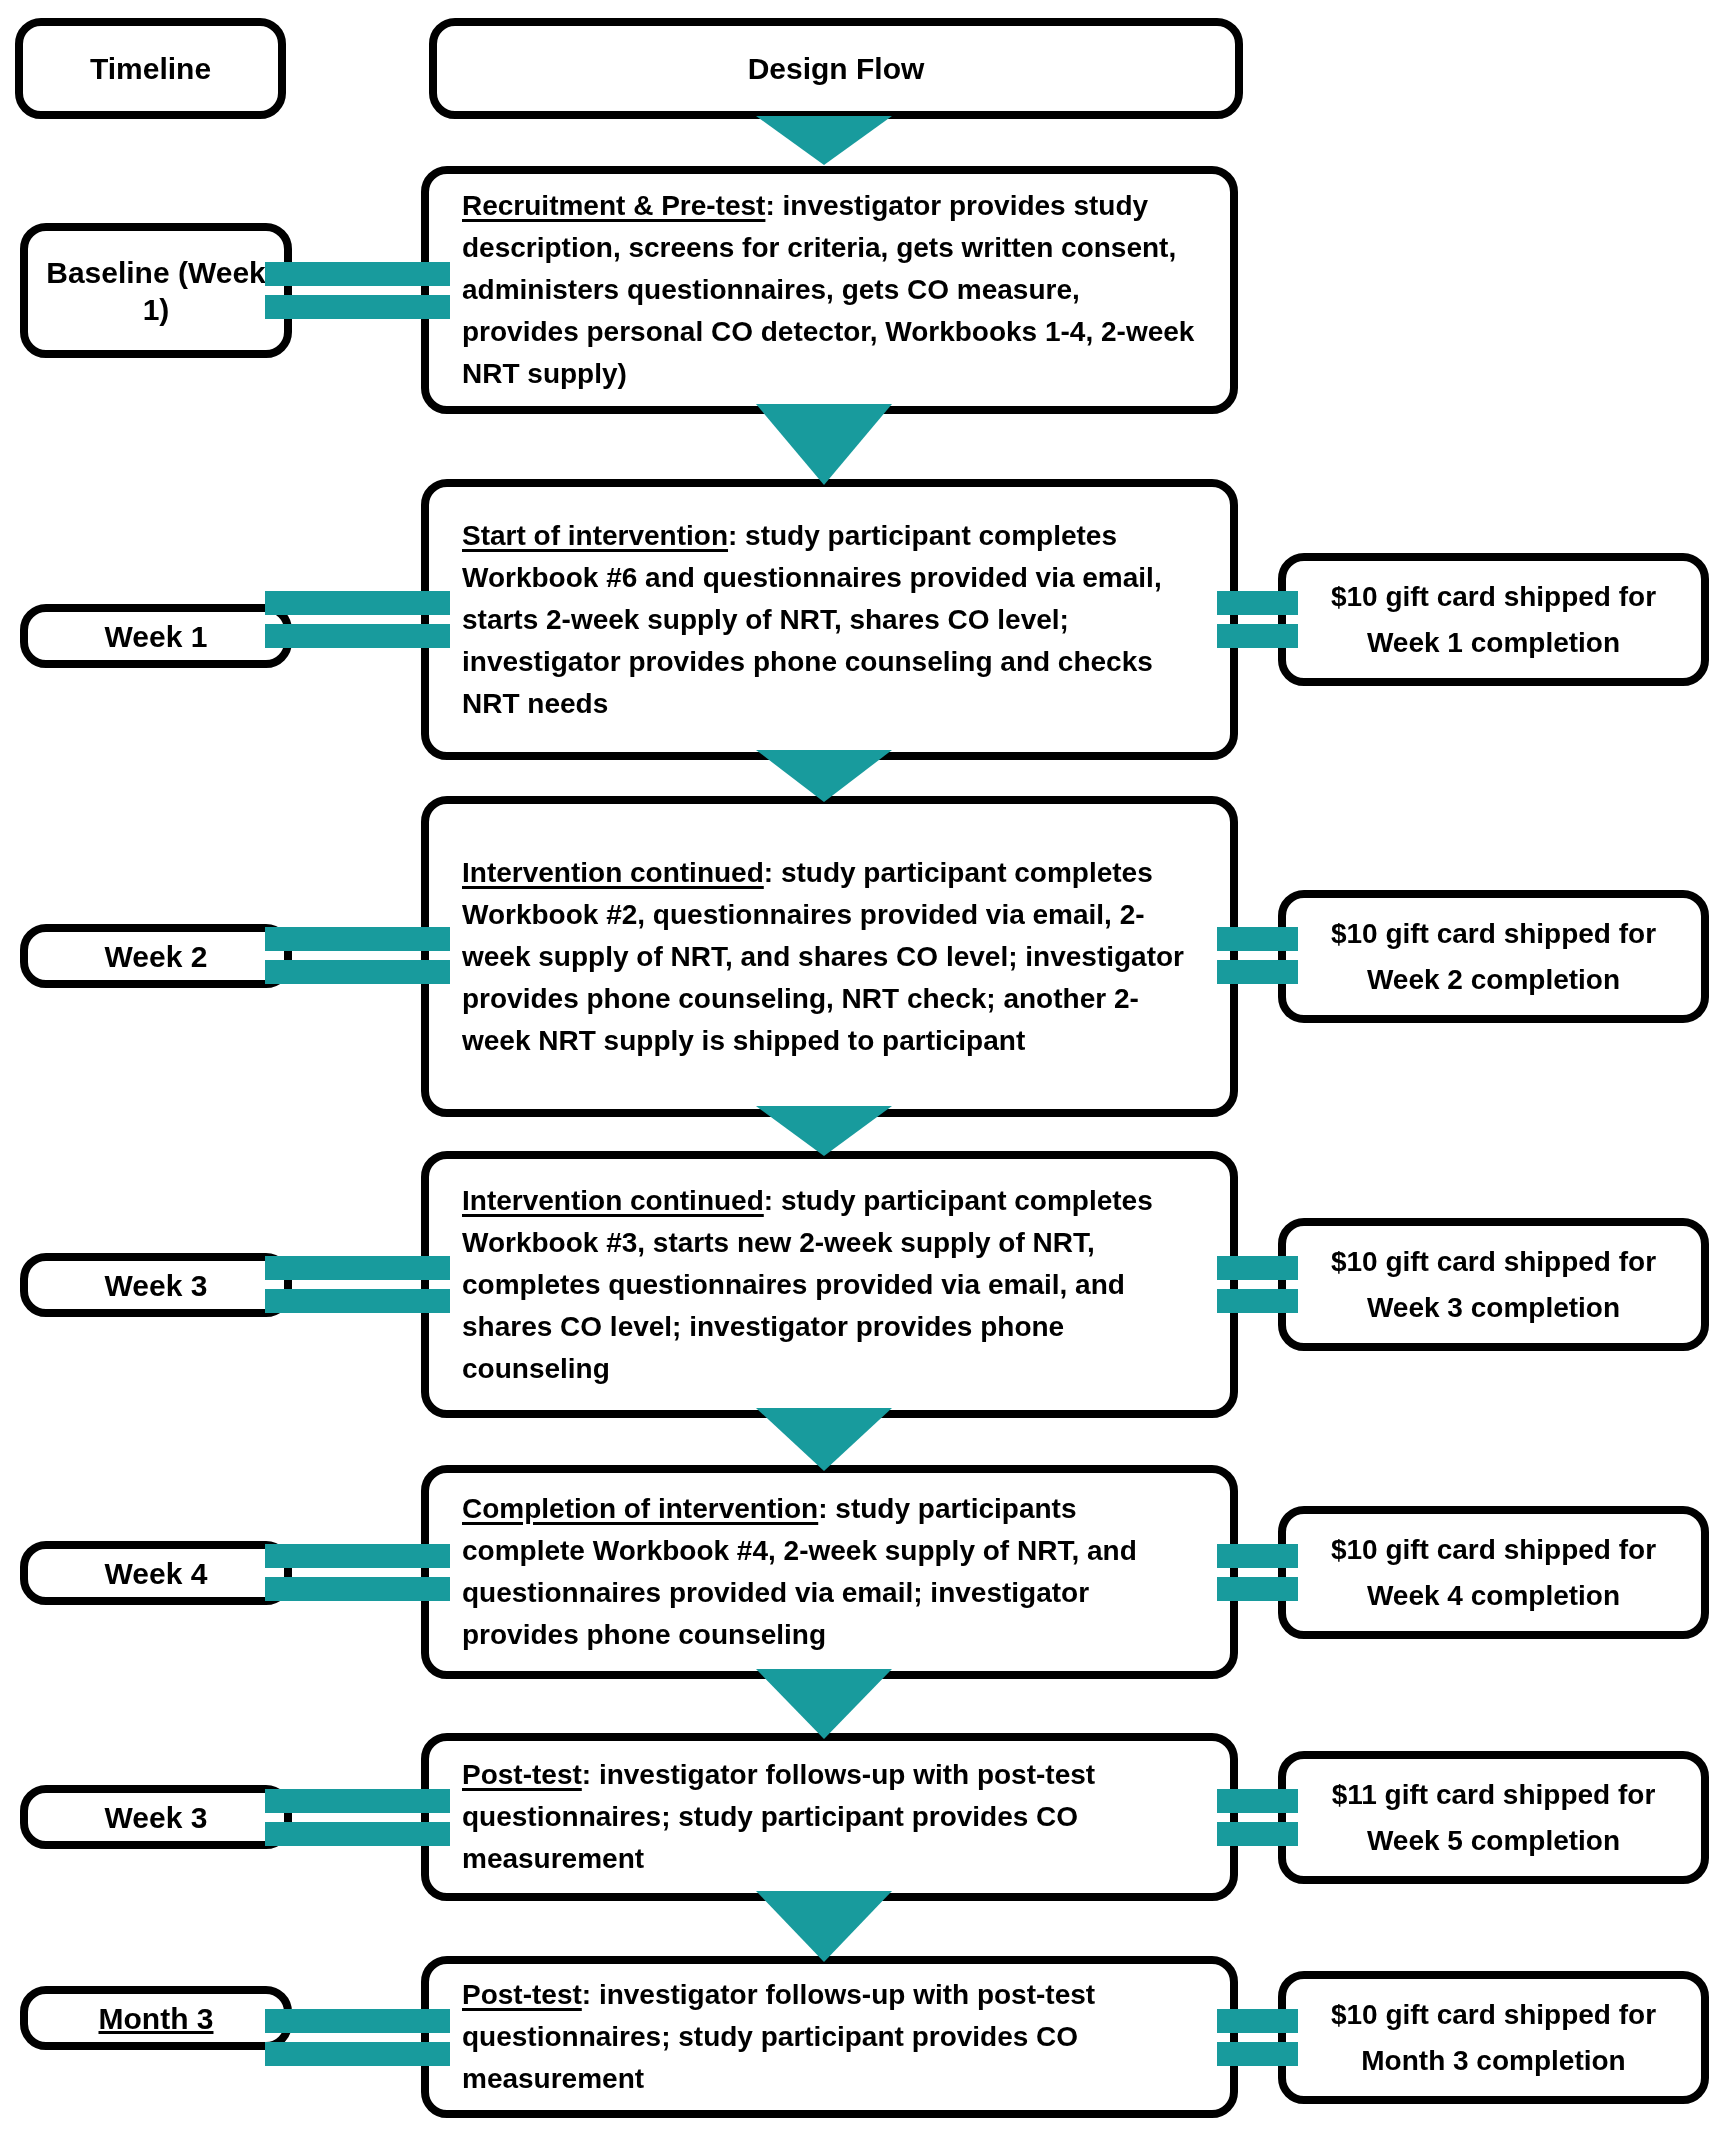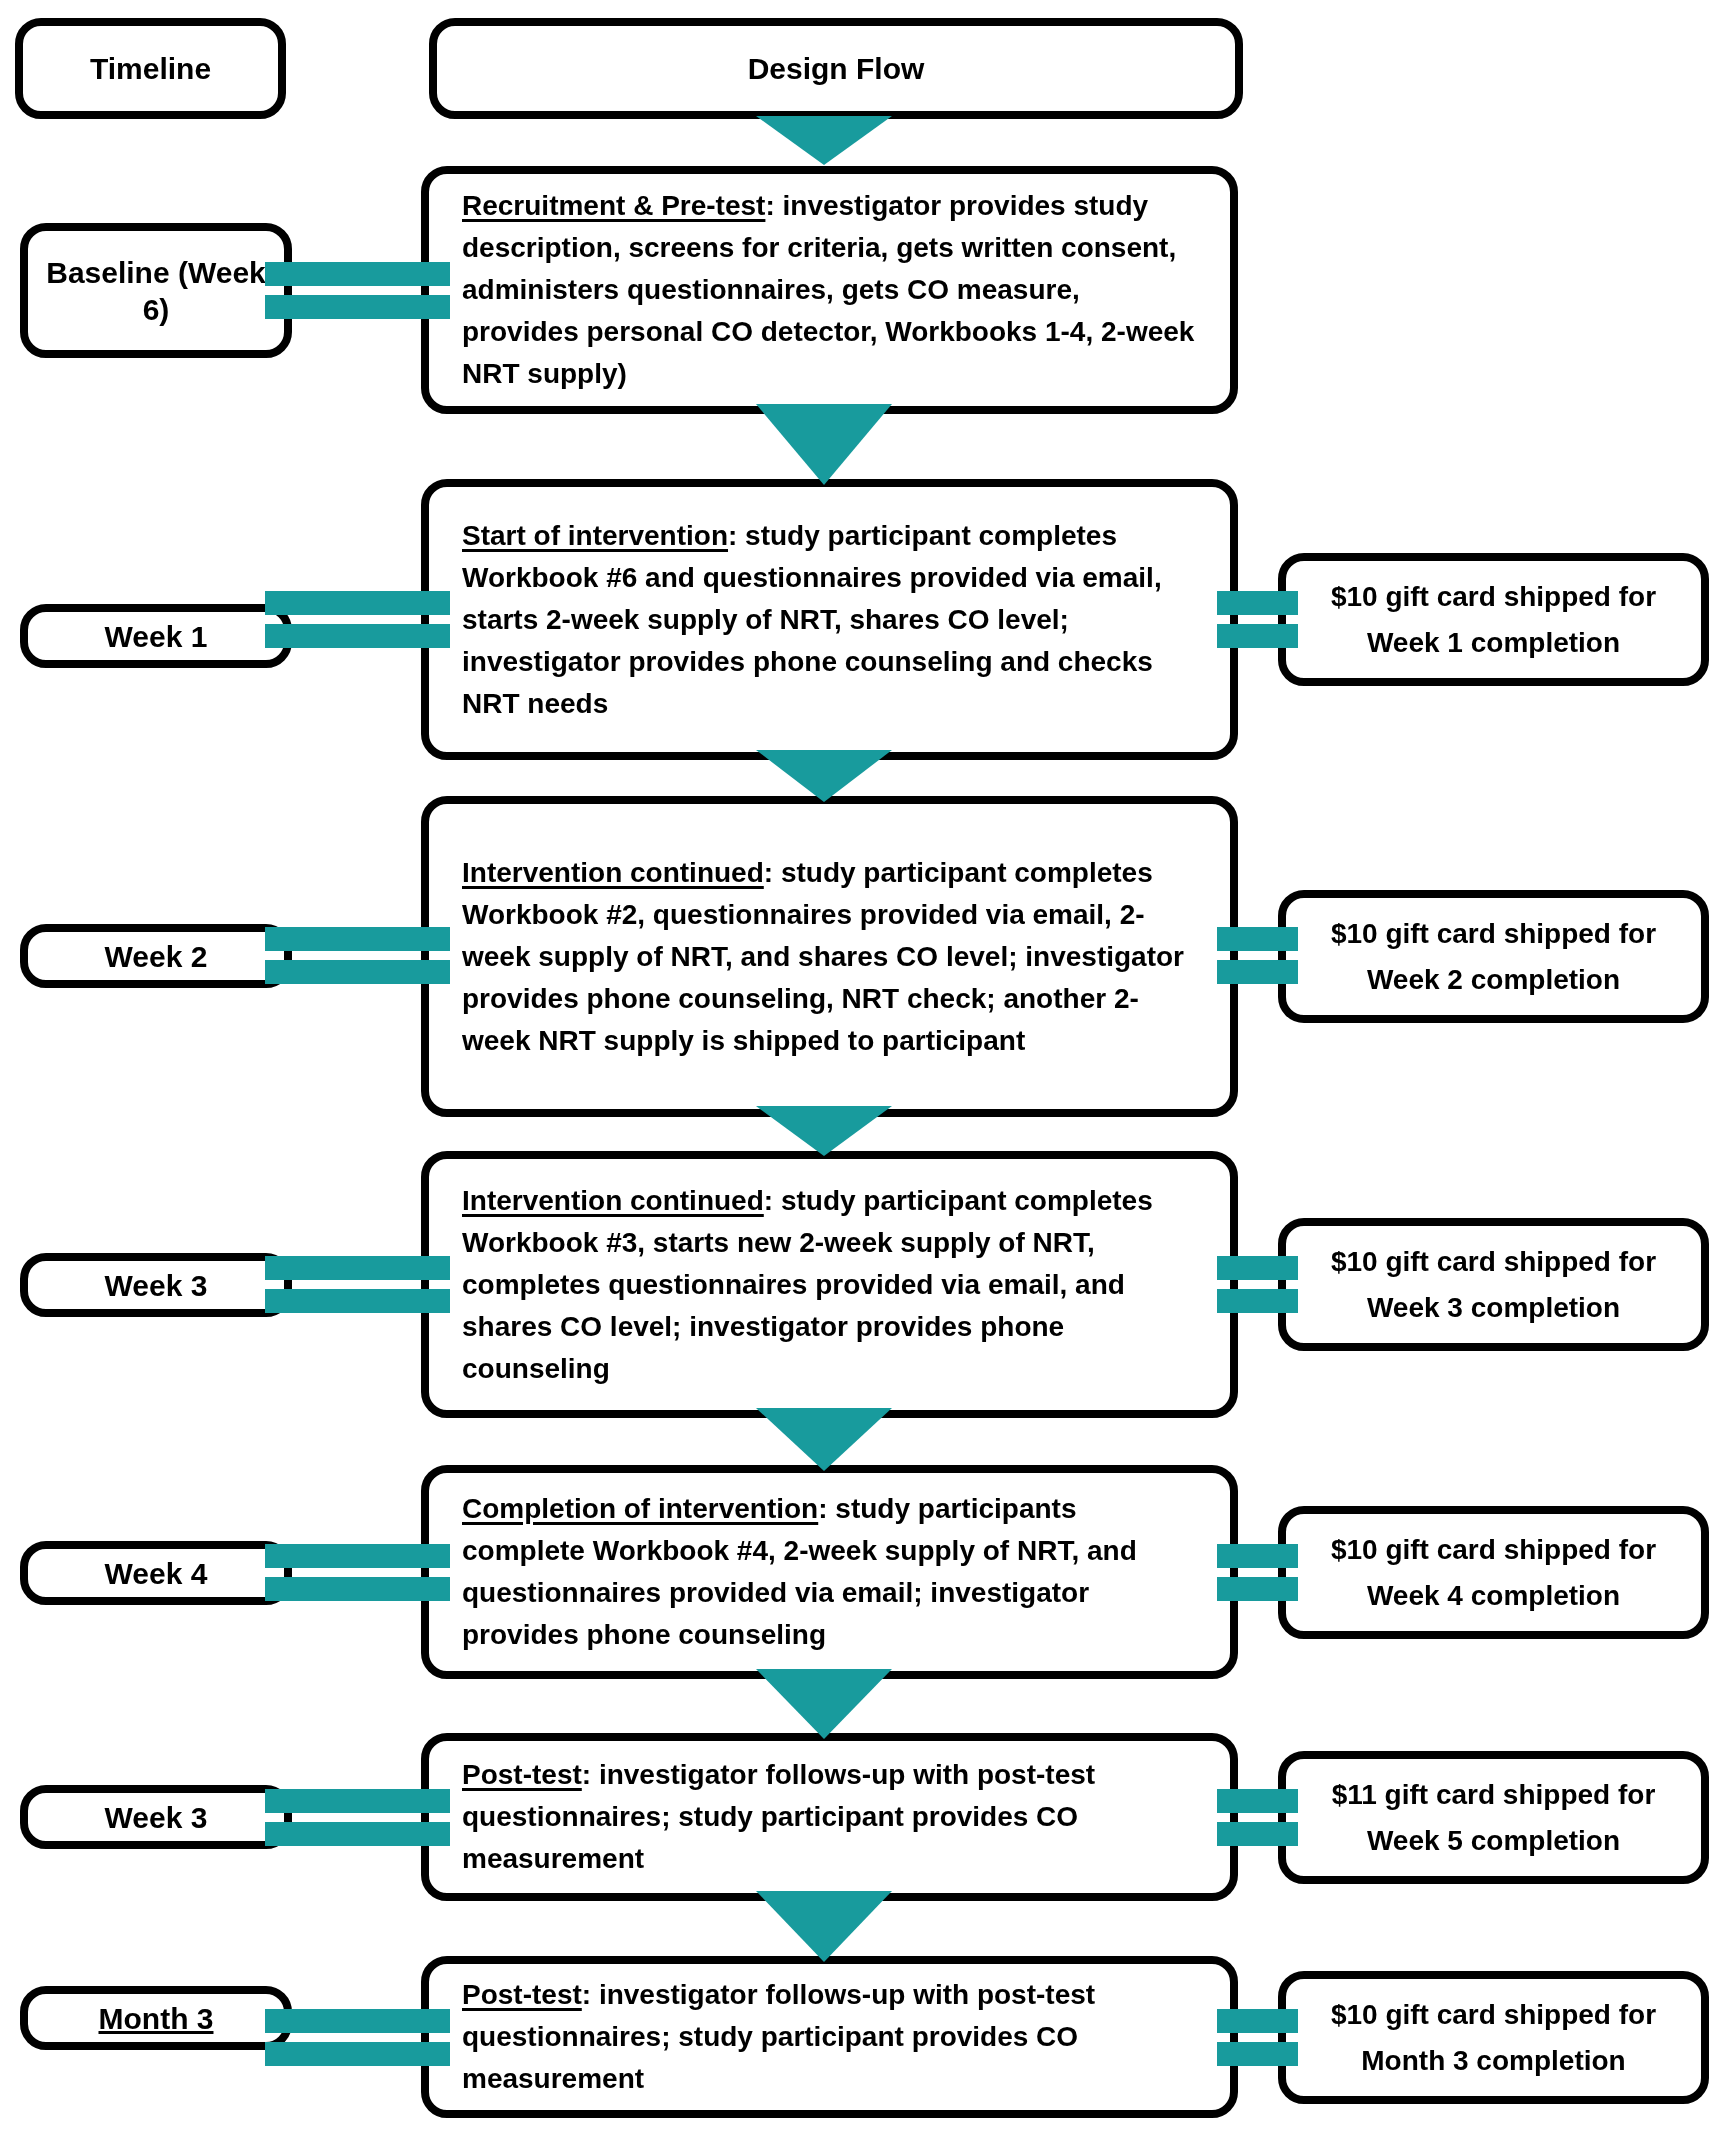--- a/index.html
+++ b/index.html
@@ -126,21 +126,21 @@
 
   <div class="arrow a0"></div>
   <div class="arrow a1"></div>
   <div class="arrow a2"></div>
   <div class="arrow a3"></div>
   <div class="arrow a4"></div>
   <div class="arrow a5"></div>
   <div class="arrow a6"></div>
 
   <div class="box tl r1">
-    <span>Baseline (Week 6)</span>
+    <span>Baseline (Week 1)</span>
   </div>
   <div class="conn l r1">
     <div class="bar b1"></div>
     <div class="bar b2"></div>
   </div>
   <div class="box design r1">
     <p><span class="heading">Recruitment &amp; Pre-test</span><span>: investigator provides study description, screens for criteria, gets written consent, administers questionnaires, gets CO measure, provides personal CO detector, Workbooks 1-4, 2-week NRT supply)</span></p>
   </div>
 
   <div class="box tl r2">

